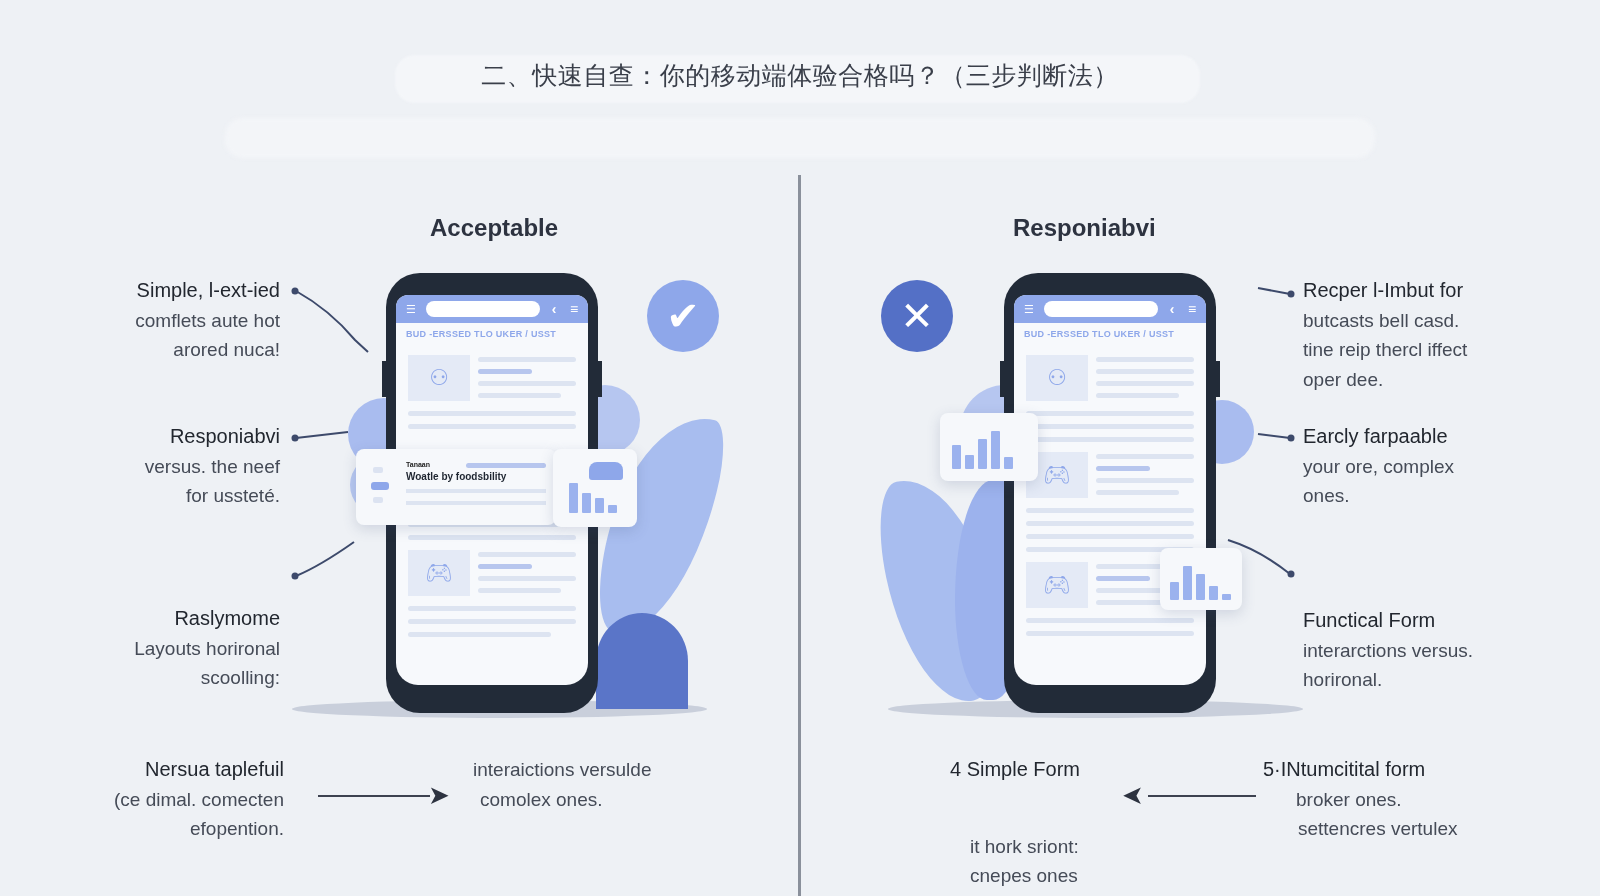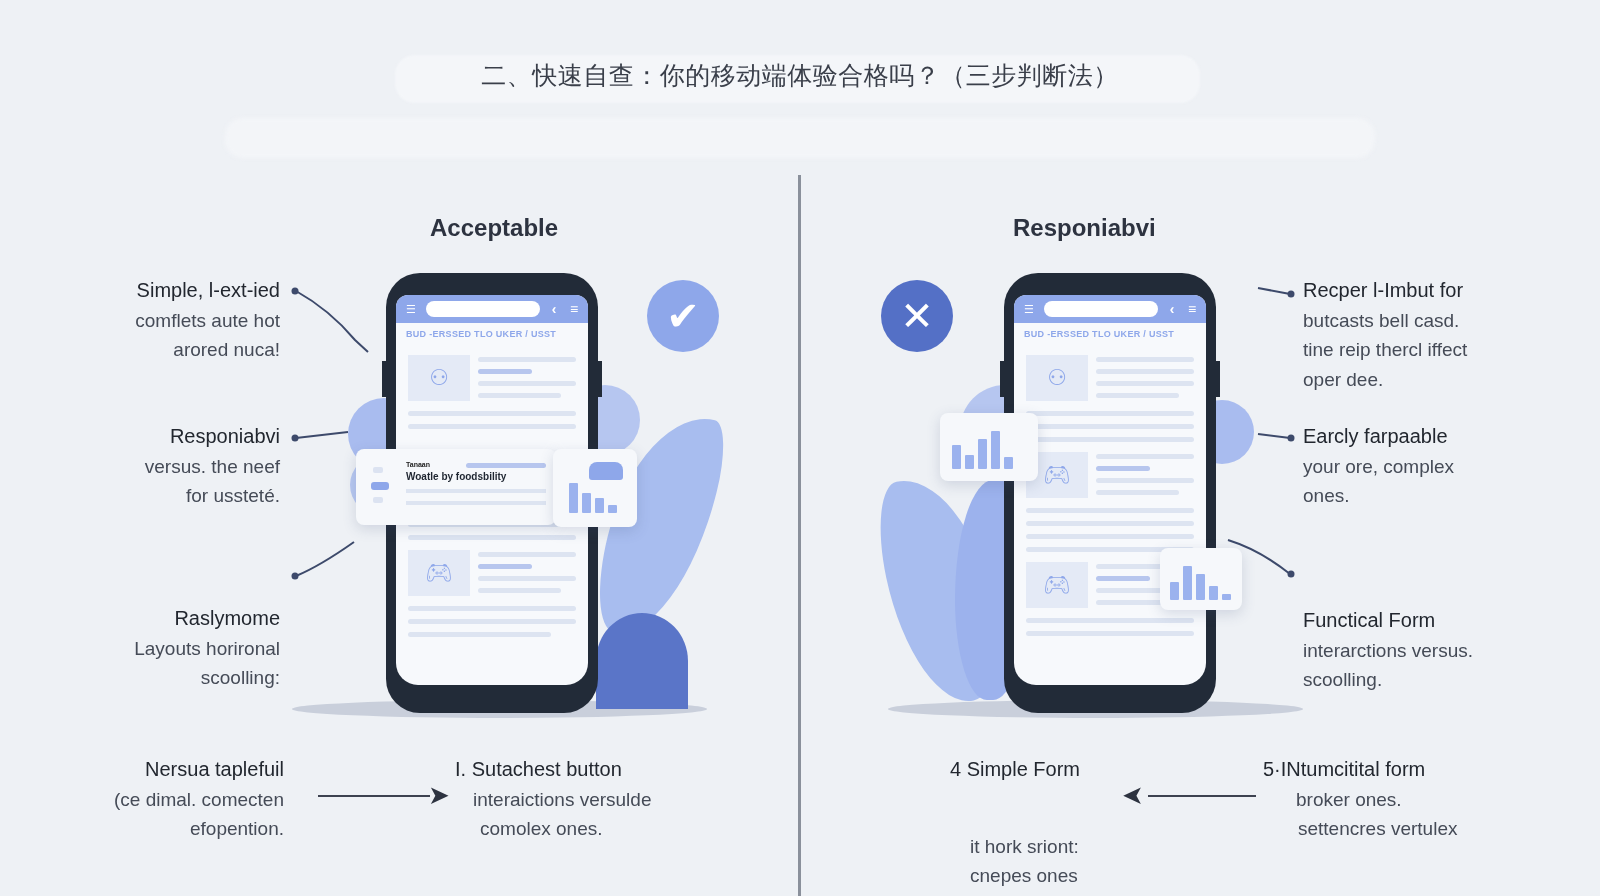--- a/index.html
+++ b/index.html
@@ -221,21 +221,20 @@
   </div>
 
   <div class="note right-al" style="right:1316px; top:755px;">
     <div class="head">Nersua taplefuil</div>
     <div>(ce dimal. comecten</div>
     <div>efopention.</div>
   </div>
   <div class="arrow-line" style="left:318px; top:795px; width:112px;"></div>
   <div class="arrow-head" style="left:428px; top:782px;">➤</div>
   <div class="note left-al" style="left:455px; top:755px;">
-    <div class="head">I. Sutachest button</div>
     <div style="padding-left:18px;">interaictions versulde</div>
     <div style="padding-left:25px;">comolex ones.</div>
   </div>
 </div>
 
 <div>
   <div class="shadow-ellipse" style="left:888px; top:700px; width:415px;"></div>
   <div class="blob" style="left:960px; top:385px; width:90px; height:90px; background:#b6c6f0;"></div>
   <div class="blob" style="left:1190px; top:400px; width:64px; height:64px; background:#a9bcef;"></div>
   <div class="leaf" style="left:890px; top:475px; width:100px; height:230px; border-radius: 30% 70% 40% 60% / 40% 60% 40% 60%; transform: rotate(-12deg);"></div>
@@ -325,21 +324,21 @@
     <div>oper dee.</div>
   </div>
   <div class="note left-al" style="left:1303px; top:422px;">
     <div class="head">Earcly farpaable</div>
     <div>your ore, complex</div>
     <div>ones.</div>
   </div>
   <div class="note left-al" style="left:1303px; top:558px;margin-top:48px;">
     <div class="head">Functical Form</div>
     <div>interarctions versus.</div>
-    <div>scoolling.</div>
+    <div>horironal.</div>
   </div>
 
   <div class="note left-al" style="left:950px; top:755px;">
     <div class="head">4 Simple Form</div>
     <div style="padding-left:20px;margin-top:47px;">it hork sriont:</div>
     <div style="padding-left:20px;">cnepes ones</div>
   </div>
   <div class="arrow-head" style="left:1122px; top:782px; transform: scaleX(-1);">➤</div>
   <div class="arrow-line" style="left:1148px; top:795px; width:108px;"></div>
   <div class="note left-al" style="left:1263px; top:755px;">

